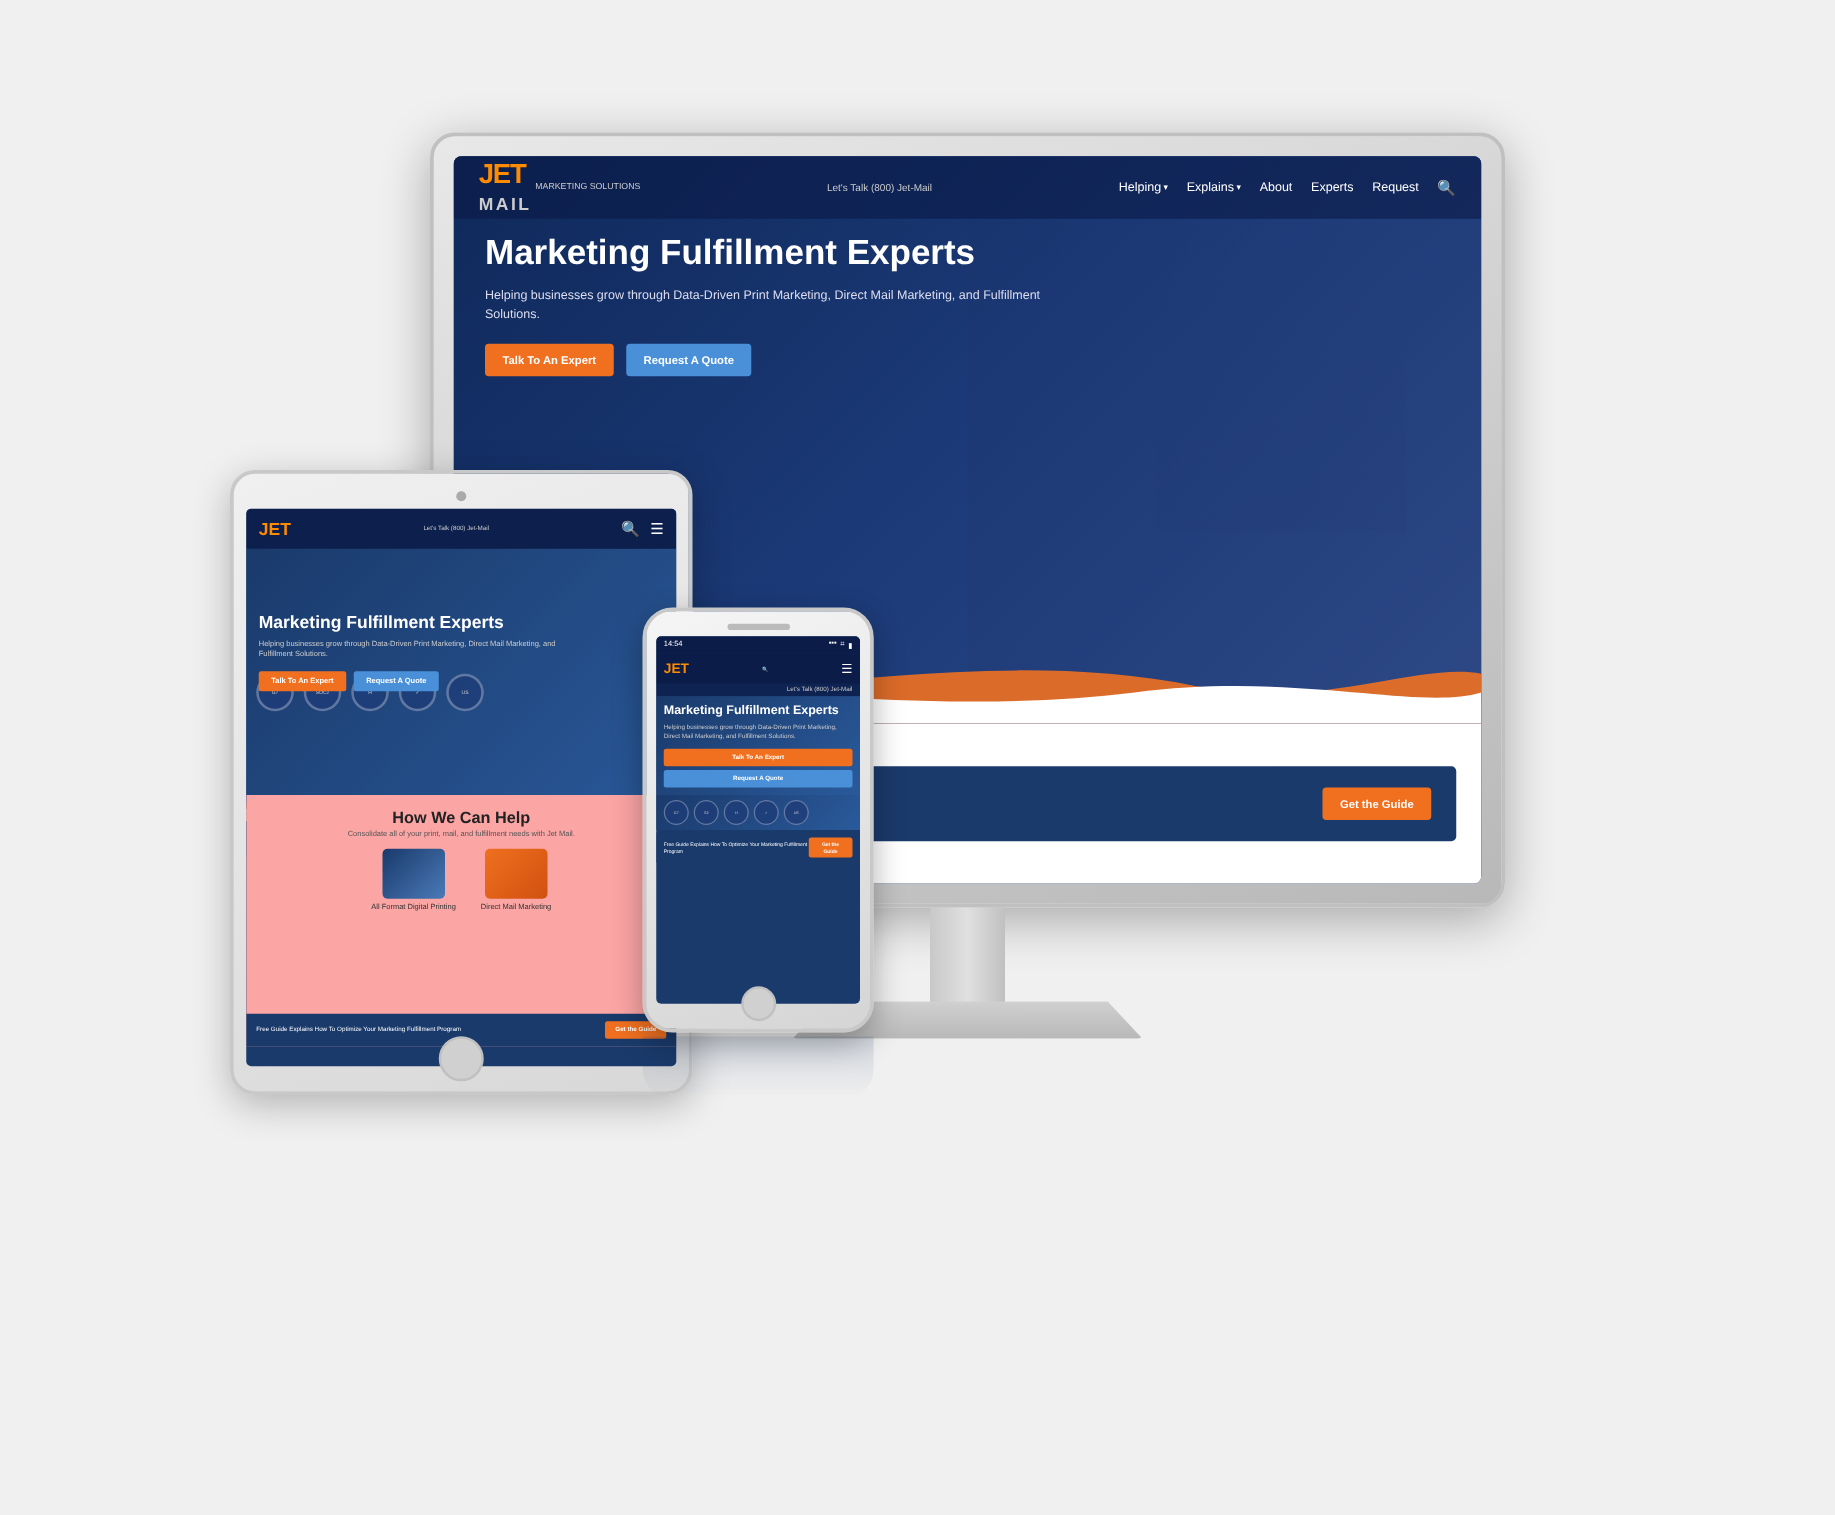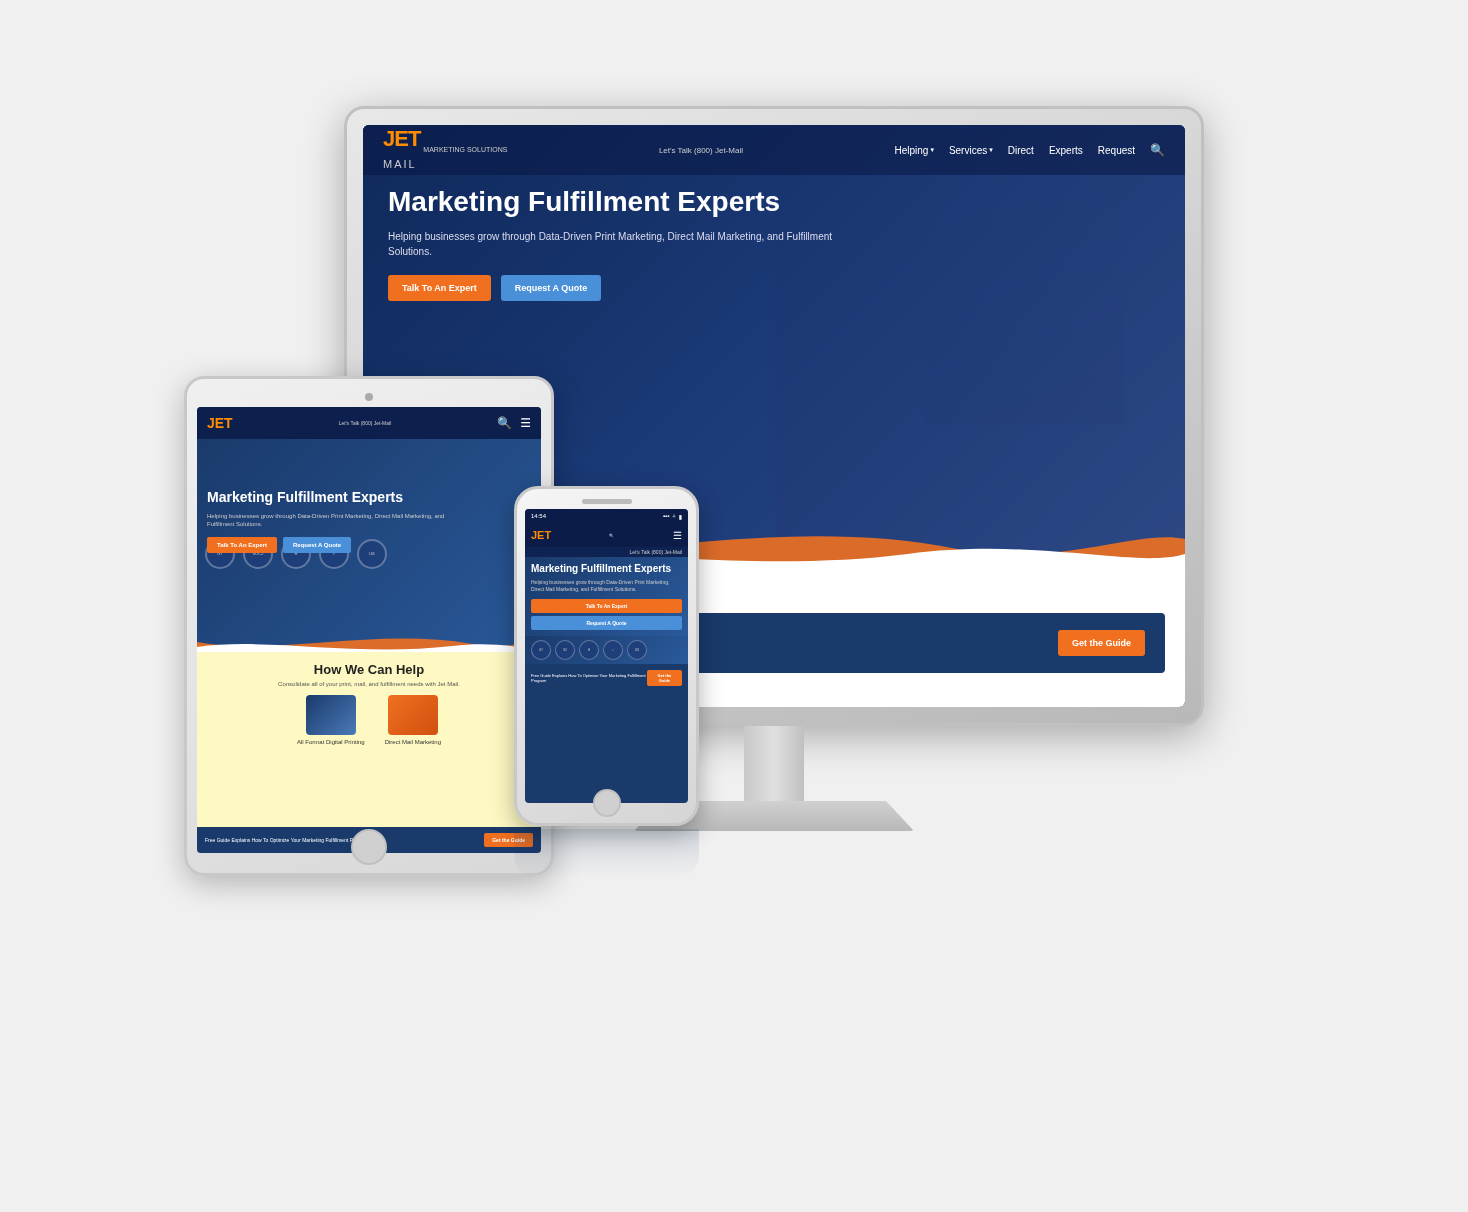--- a/index.html
+++ b/index.html
@@ -524,25 +524,25 @@
       display: flex;
       align-items: center;
       justify-content: center;
       font-size: 4px;
       color: #ccc;
       text-align: center;
     }
 
     .tablet-white-section {
       position: absolute;
-      bottom: 0;
+      bottom: 16px;
       left: 0;
       width: 100%;
       height: 45%;
-      background: #fef9c3;
+      background: #fca5a5;
     }
     .tablet-how-title {
       font-size: 13px;
       font-weight: 800;
       color: #222;
       text-align: center;
       padding-top: 10px;
       margin-bottom: 4px;
     }
     .tablet-how-sub {
@@ -746,36 +746,36 @@
           <div class="desktop-hero-img">
             <div class="worker-silhouette"></div>
           </div>
           <div class="desktop-hero-bg"></div>
 
           <nav class="desktop-nav">
             <div class="desktop-logo">
               <div>
                 <div class="logo-jet">
                   <span>JET</span>
-                  <br><span style="font-size:11px; color:#ccc; font-weight:400; letter-spacing:2px;">MAIL</span>
+                  <br><span style="font-size:14px; color:#ccc; font-weight:700; letter-spacing:2px;">MAIL</span>
                 </div>
               </div>
               <div class="logo-sub">Marketing Solutions</div>
             </div>
             <div style="font-size:8px; color:#ccc;">Let's Talk (800) Jet-Mail</div>
             <div class="desktop-nav-links">
               <a class="nav-link">
                 <span>Helping</span>
                 <span class="dropdown-arrow">▾</span>
               </a>
               <a class="nav-link">
-                <span>Services</span>
+                <span>Explains</span>
                 <span class="dropdown-arrow">▾</span>
               </a>
-              <a class="nav-link">Direct</a>
+              <a class="nav-link">About</a>
               <a class="nav-link">Experts</a>
               <a class="nav-link">Request</a>
               <span class="nav-search">🔍</span>
             </div>
           </nav>
 
           <div class="desktop-hero-text">
             <div class="hero-title">Marketing Fulfillment Experts</div>
             <div class="hero-subtitle">Helping businesses grow through Data-Driven Print Marketing, Direct Mail Marketing, and Fulfillment Solutions.</div>
             <div class="hero-buttons">

